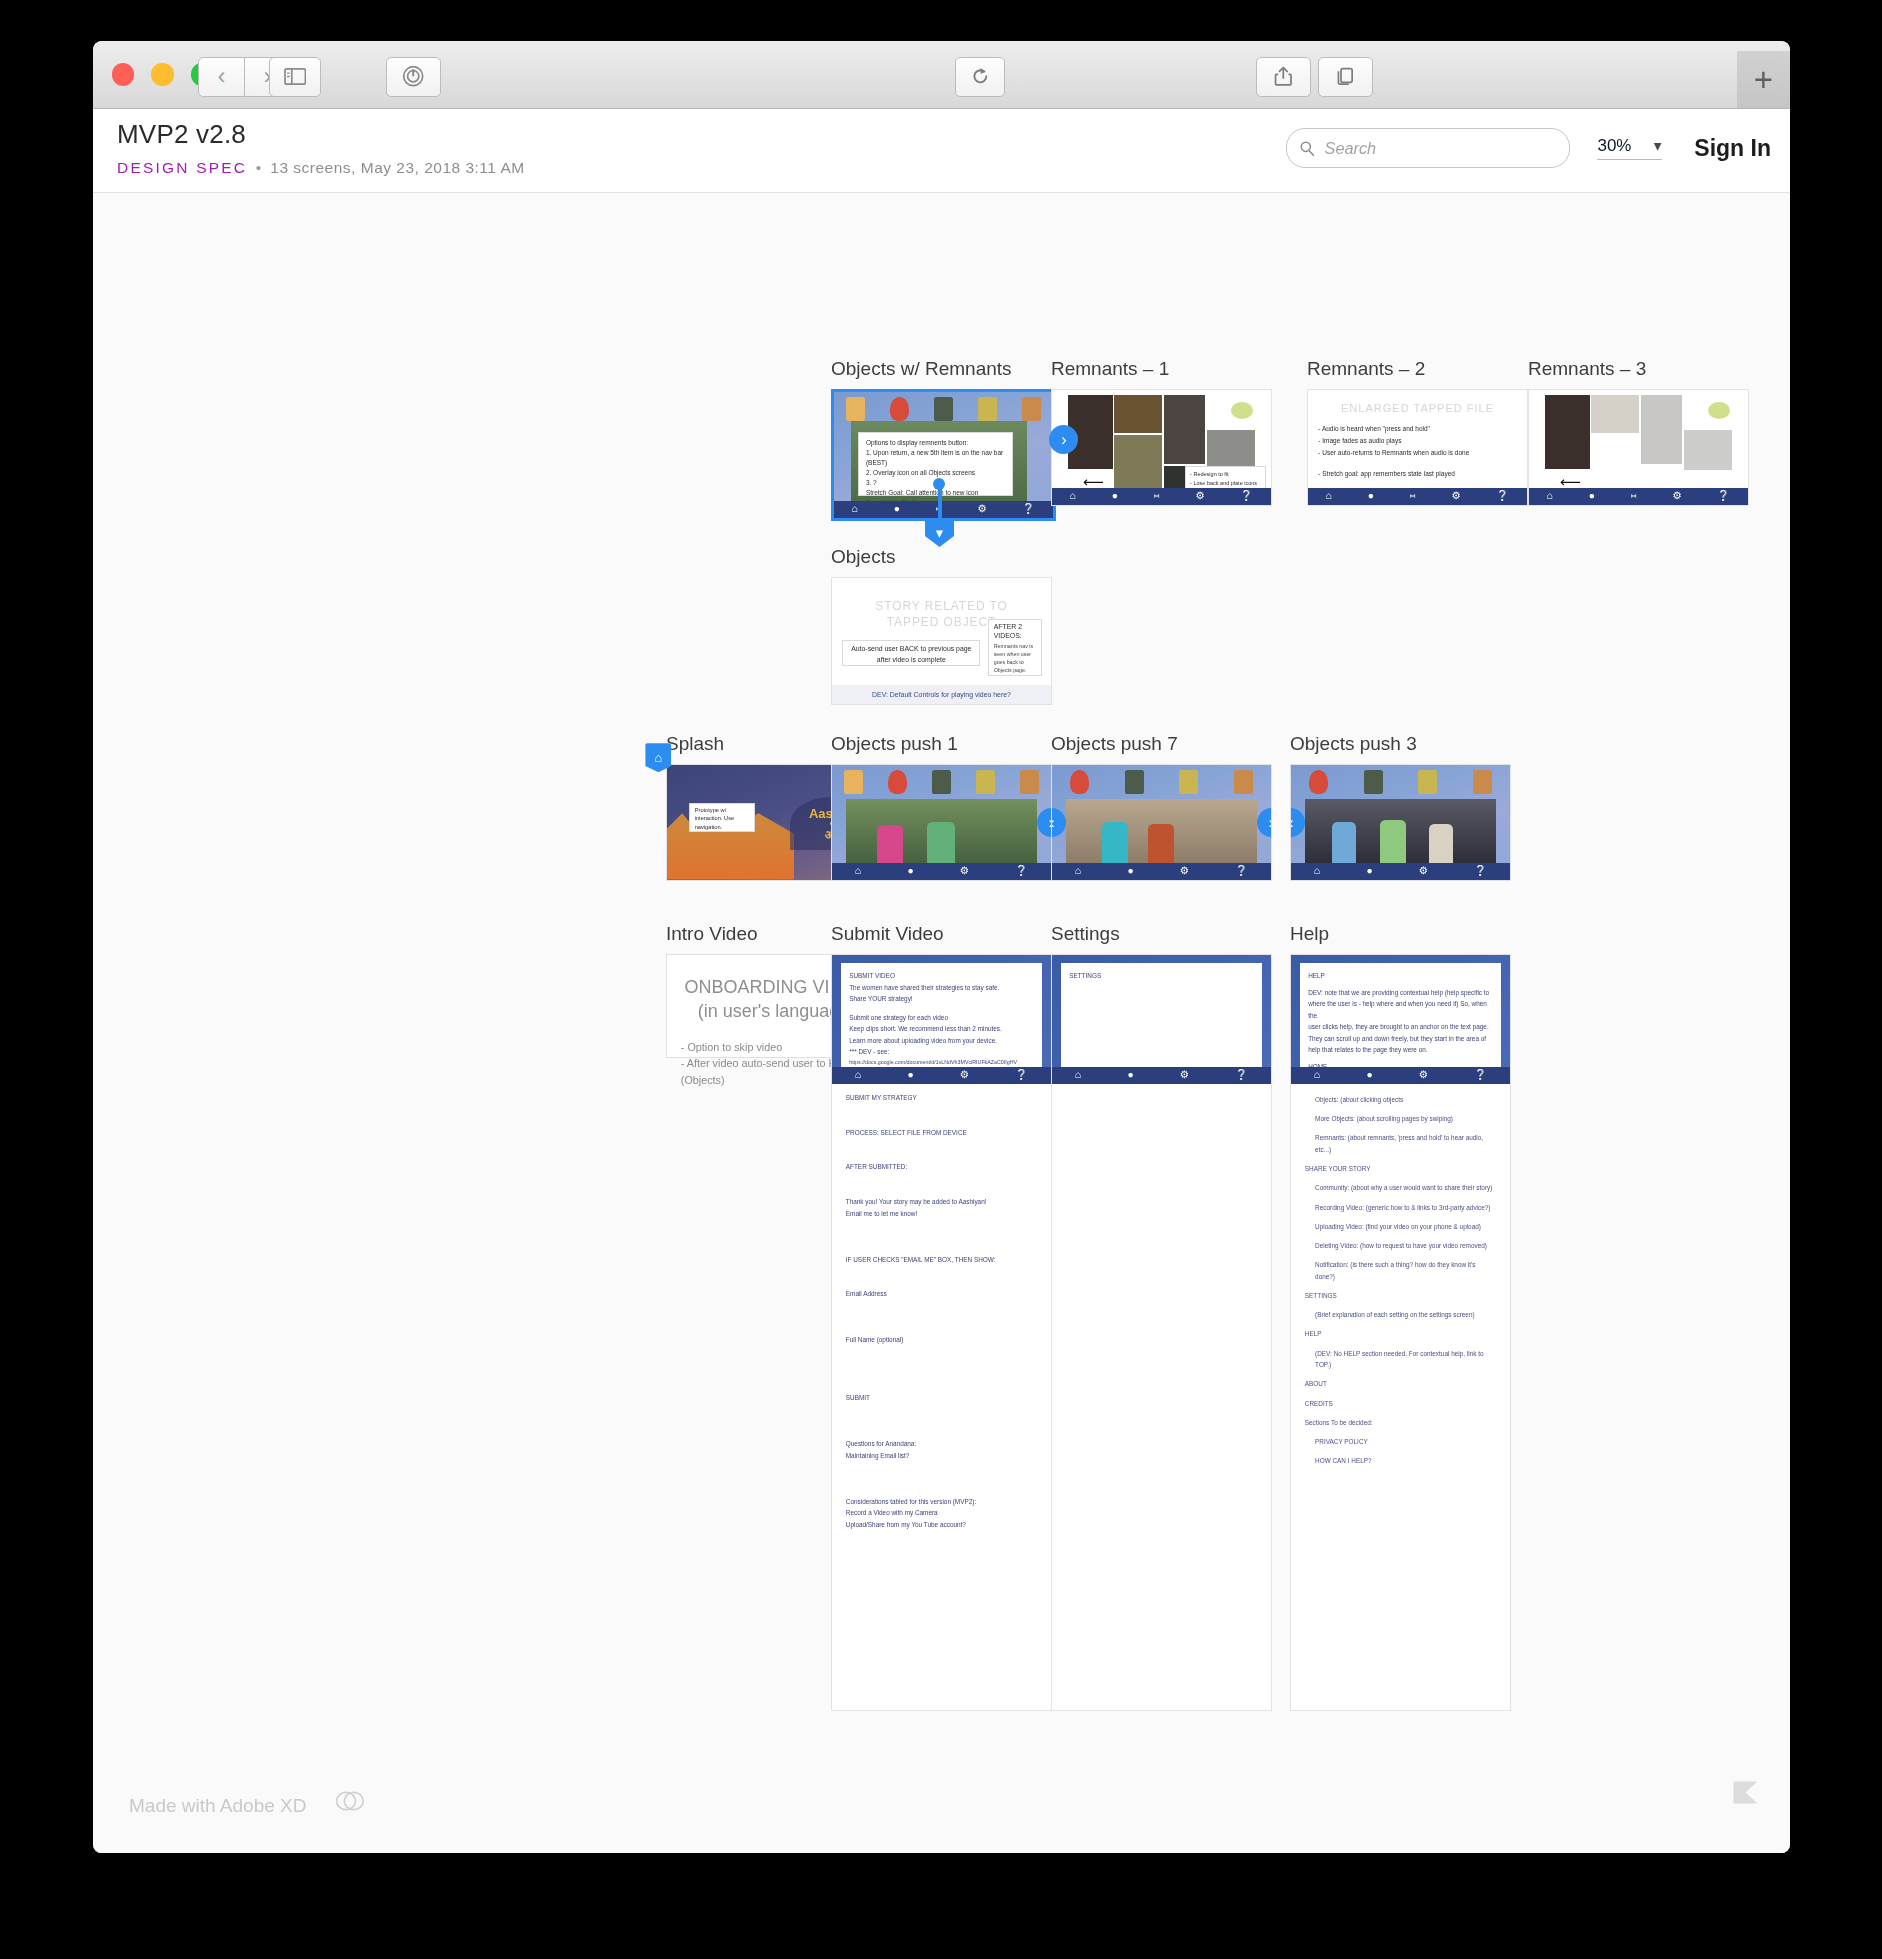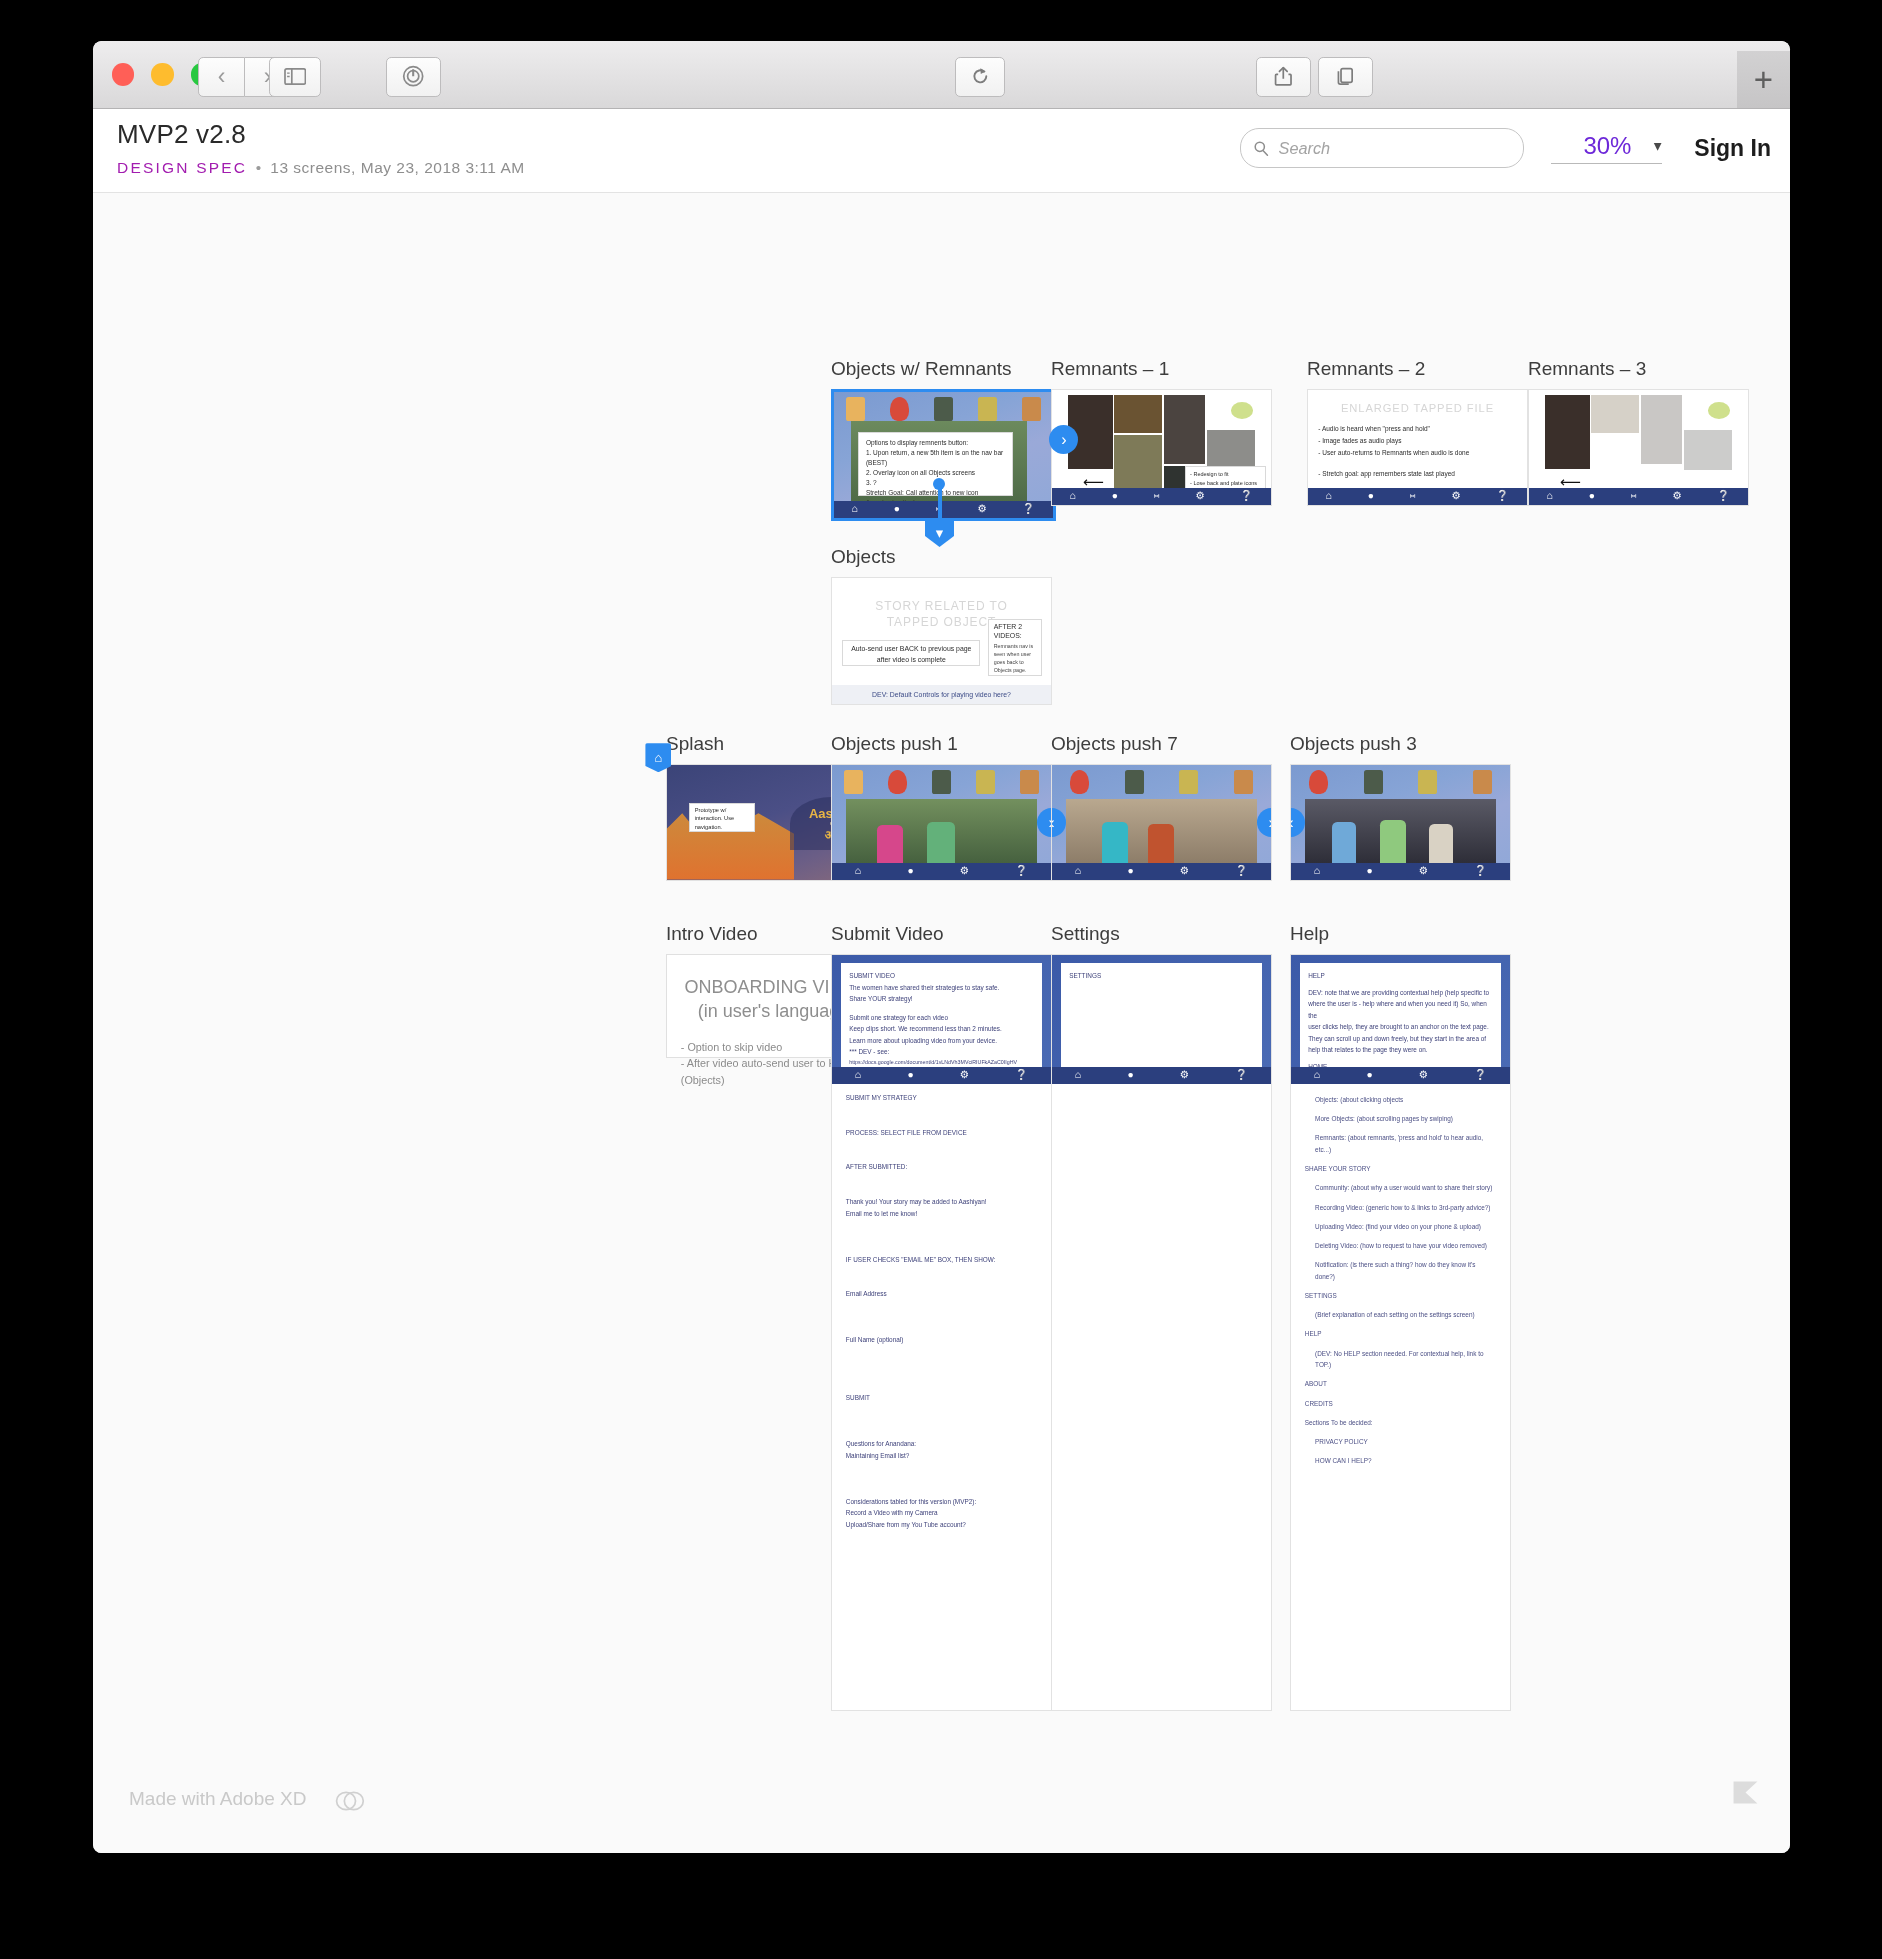--- a/index.html
+++ b/index.html
@@ -34,21 +34,21 @@
   .appbar{position:relative;height:83px;background:#fff;border-bottom:0.9px solid #e3e3e3;}
   .proj{position:absolute;left:24px;top:10.3px;}
   .proj-title{font-size:26px;color:#2a2a2a;letter-spacing:0.2px;}
   .proj-sub{margin-top:8.6px;font-size:15.5px;color:#8e8e8e;letter-spacing:0.5px;}
   .proj-sub .spec{letter-spacing:2.2px;color:#a21caf;}
   .proj-sub .bullet{margin:0 8.6px;color:#9b9b9b;}
   .hdr-right{position:absolute;right:19px;top:19px;display:flex;align-items:center;gap:27.5px;}
   .search{width:258px;height:38px;border:0.9px solid #c6c6c6;border-radius:19px;display:flex;align-items:center;padding:0 12px;gap:8.6px;background:#fff;}
   .search .ph{font-size:16.3px;color:#a3a3a3;font-style:italic;}
   .zoomsel{display:flex;align-items:center;gap:22.4px;border-bottom:0.9px solid #b9b9b9;padding-bottom:3.4px;}
-  .zoomval{font-size:24px;color:#6d28d9;margin-left:32px;}
+  .zoomval{font-size:17px;color:#0f172a;}
   .chev{font-size:15.5px;color:#4a4a4a;}
   .signin{font-size:23px;color:#1d1d1d;font-weight:600;margin-left:5.2px;}
 
   
   .canvas{position:relative;height:1662px;background:#fafafa;}
   .ab{position:absolute;}
   .ab-label{font-size:19px;color:#3d3d3d;margin-bottom:8.6px;white-space:nowrap;}
   .ab-frame{position:relative;background:#fff;border:0.9px solid #e2e2e2;overflow:hidden;}
   .ab-frame.sel{border:3.4px solid #2d8cf0;}
 
@@ -76,21 +76,21 @@
   .doc-txt{font-size:6.4px;color:#3b3f78;line-height:1.8;}
   .doc-body{padding:0 13.8px;}
   .helprow{font-size:6.4px;color:#4a4e84;line-height:1.8;}
 
   .introbox{background:#fff;border:0.9px solid #e0e0e0;}
   .intro-title{text-align:center;color:#8e8e8e;font-size:18px;line-height:1.35;}
   .intro-bul{font-size:10.8px;color:#8b8b8b;line-height:1.5;}
 
   
   .footer{position:absolute;left:0;right:0;bottom:0;height:103px;}
-  .made{position:absolute;left:36px;bottom:38px;display:flex;align-items:flex-start;gap:28px;}
+  .made{position:absolute;left:36px;bottom:38px;display:flex;align-items:flex-end;gap:28px;}
   .made-txt{font-size:19px;color:#c9c9c9;}
   .corner{position:absolute;right:29px;bottom:41px;color:#d8d8d8;font-size:29px;}
 </style>
 </head>
 <body>
 
 <div class="page">
   <div class="window">
 
     <div class="chrome">

